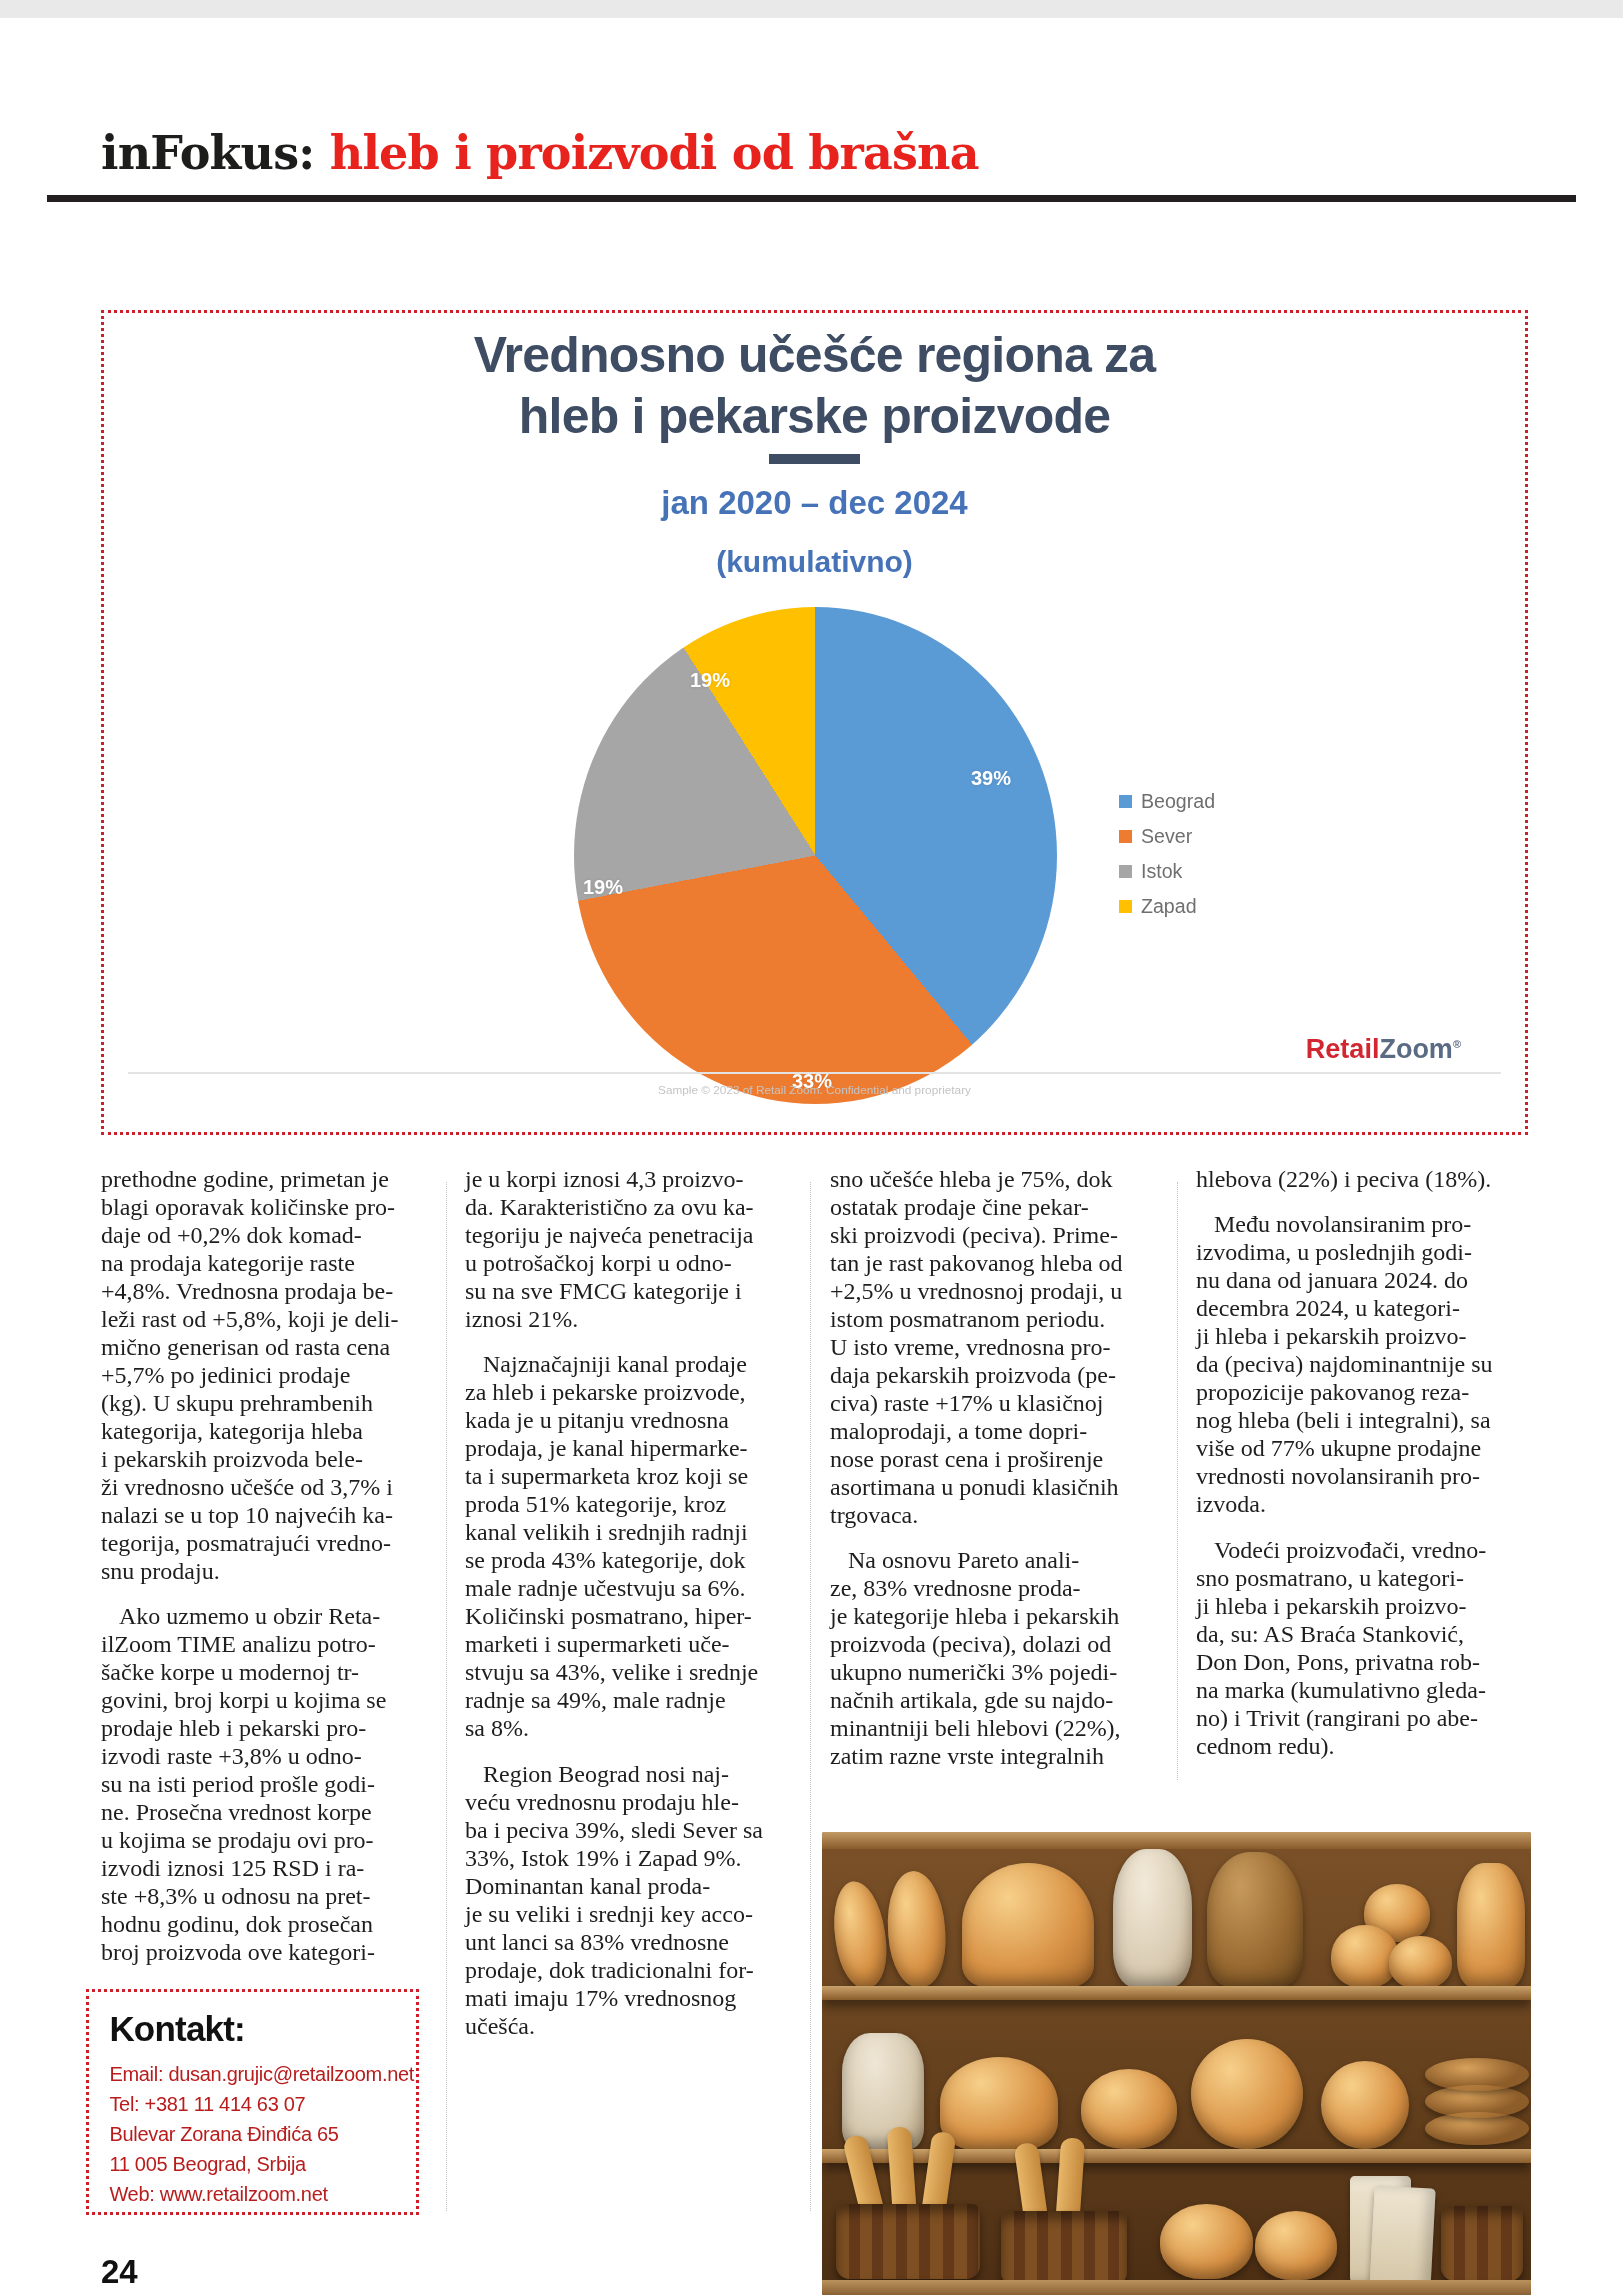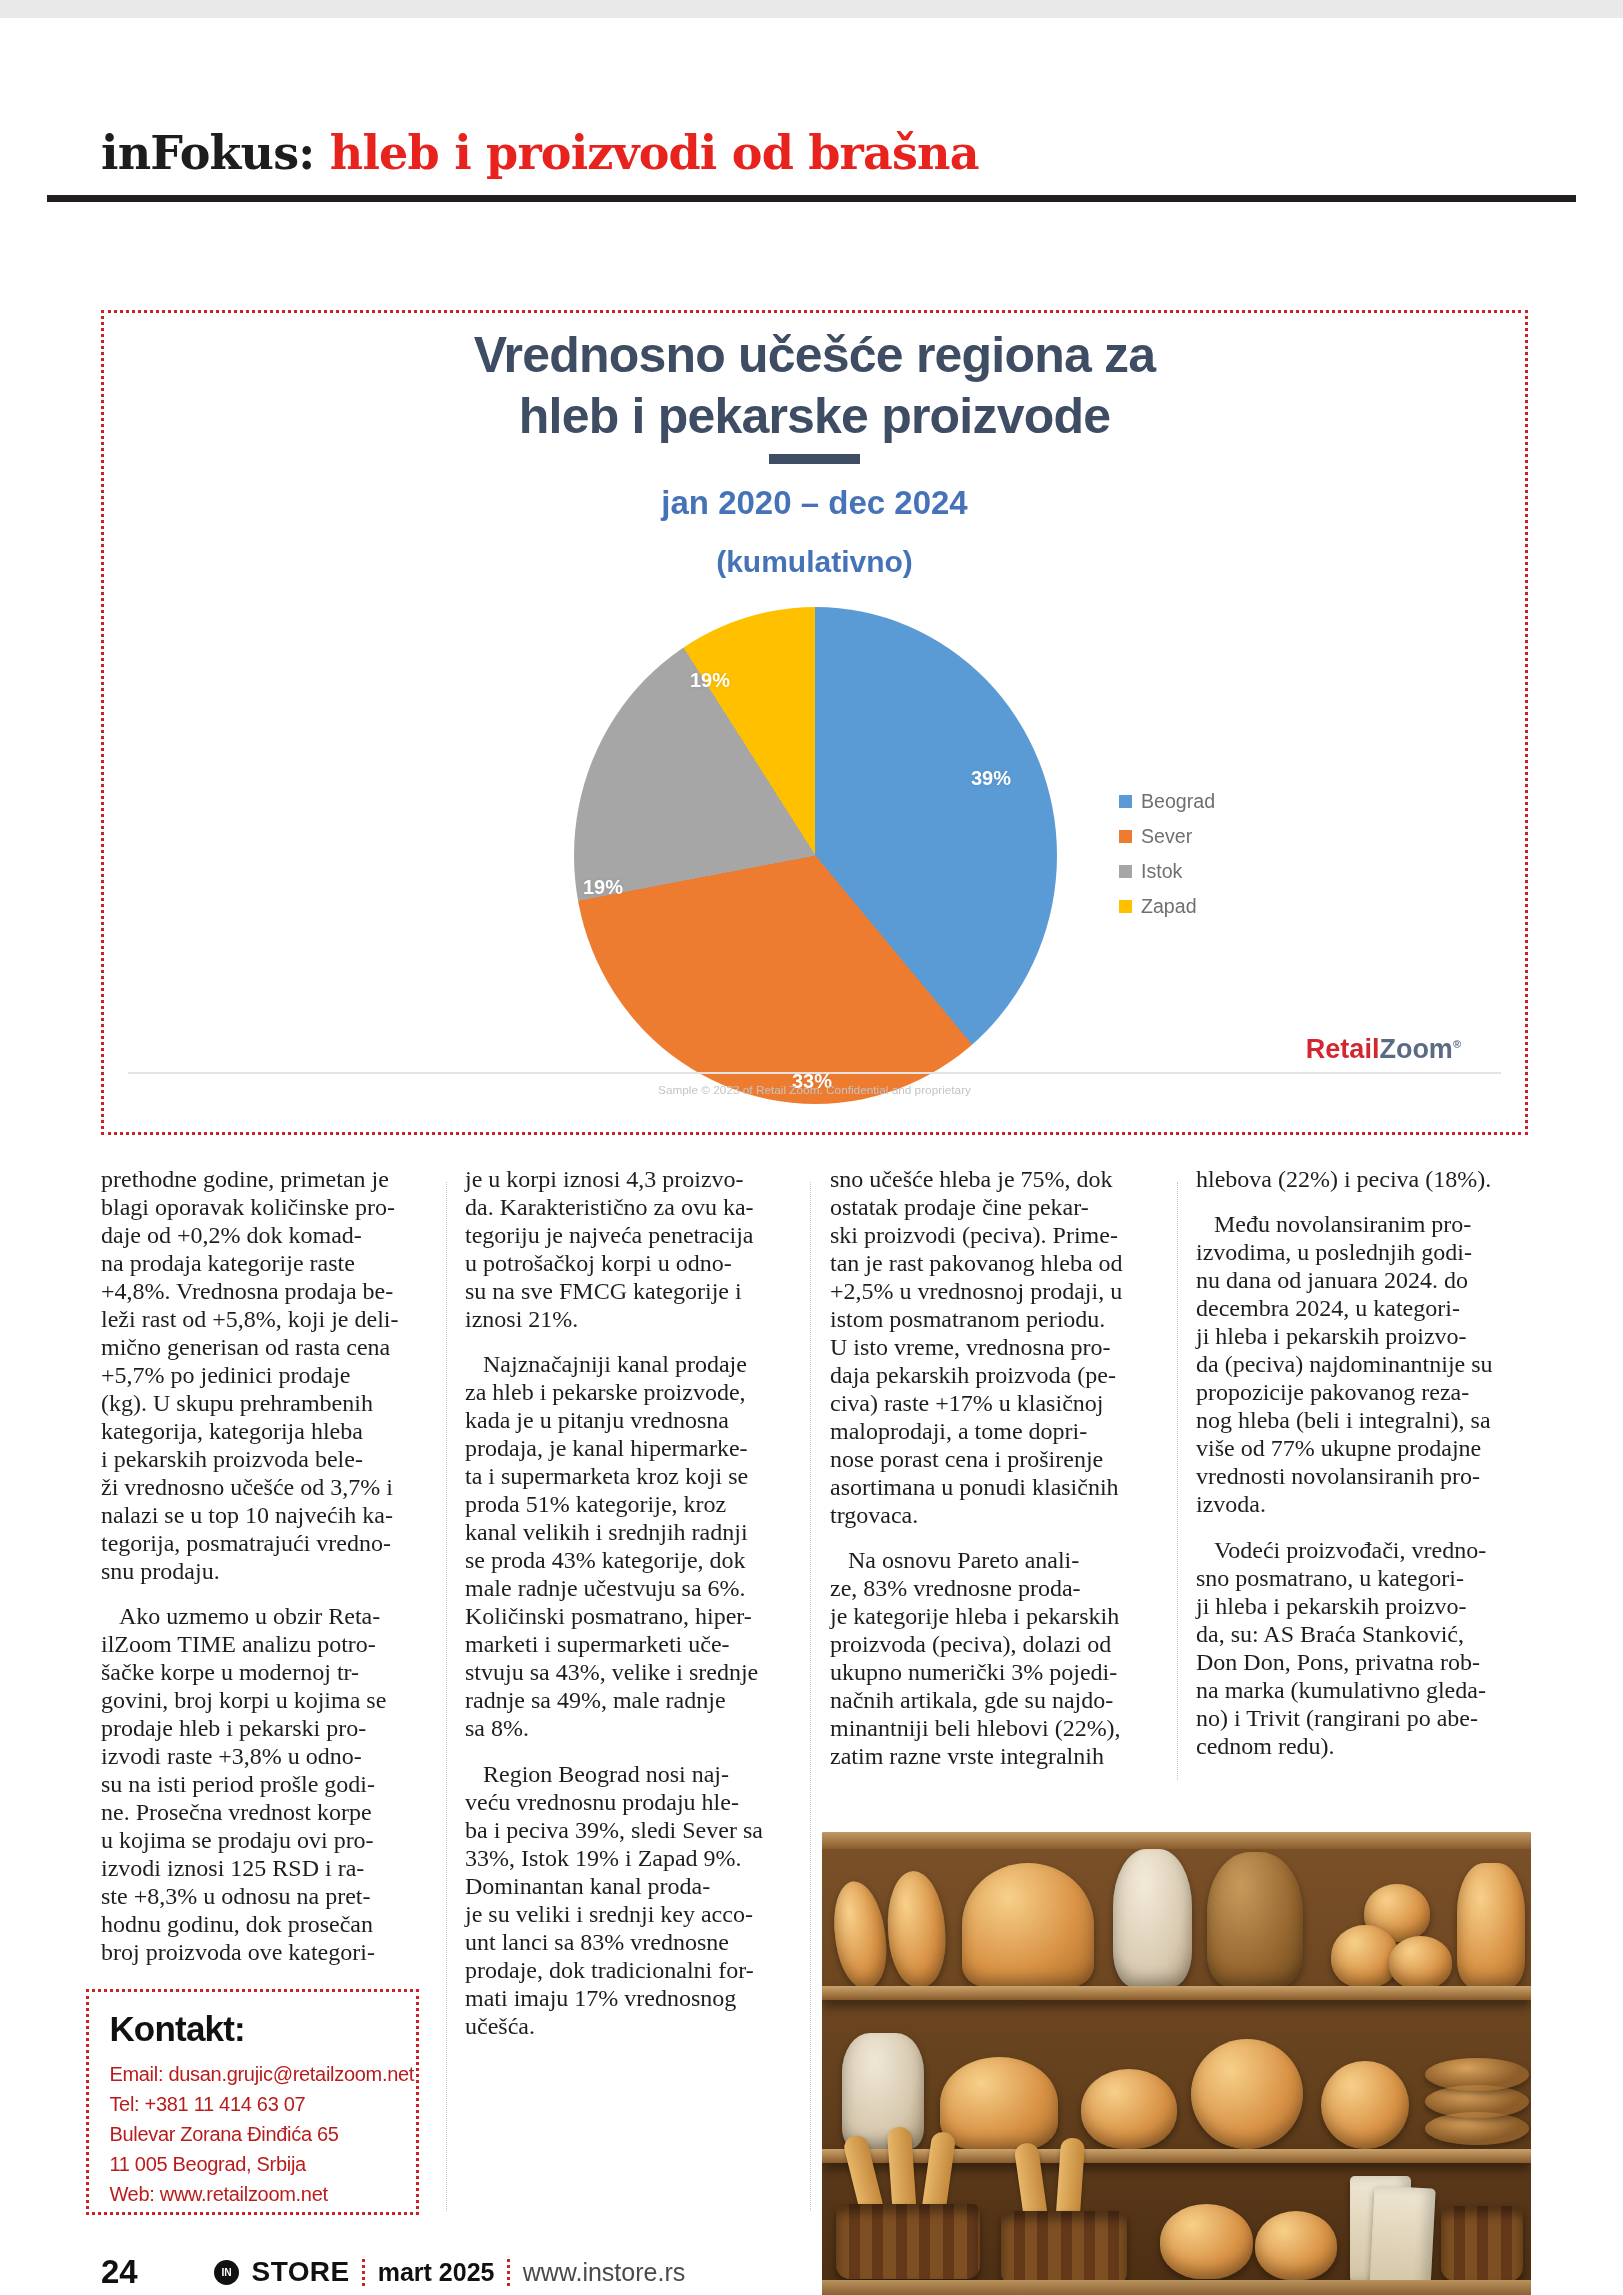--- a/index.html
+++ b/index.html
@@ -327,23 +327,15 @@
     <span class="basket k2"></span>
     <span class="bd rb1"></span>
     <span class="bd rb2"></span>
     <span class="bag g1"></span>
     <span class="bag g2"></span>
     <span class="basket k3"></span>
     <div class="floor"></div>
   </div>
 
   <div class="pg-num">24</div>
-  <div class="f-group">
-    <span class="in-circle">IN</span>
-    <span class="f-brand">STORE</span>
-    <span class="f-sep"></span>
-    <span class="f-issue">mart 2025</span>
-    <span class="f-sep"></span>
-    <span class="f-site">www.instore.rs</span>
-  </div>
 
 </div>
 
 
 </body></html>

